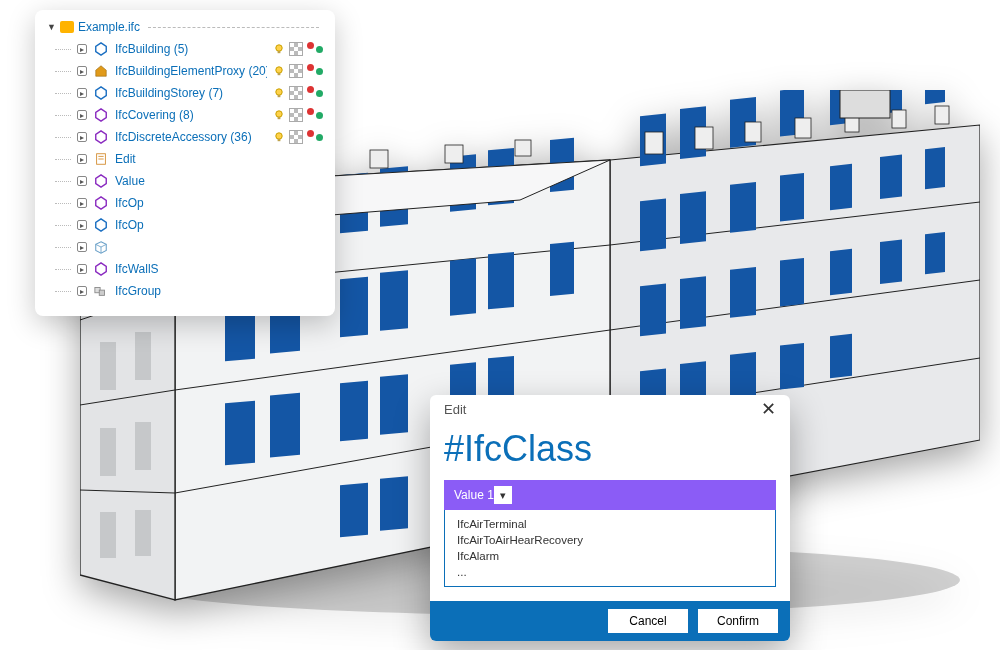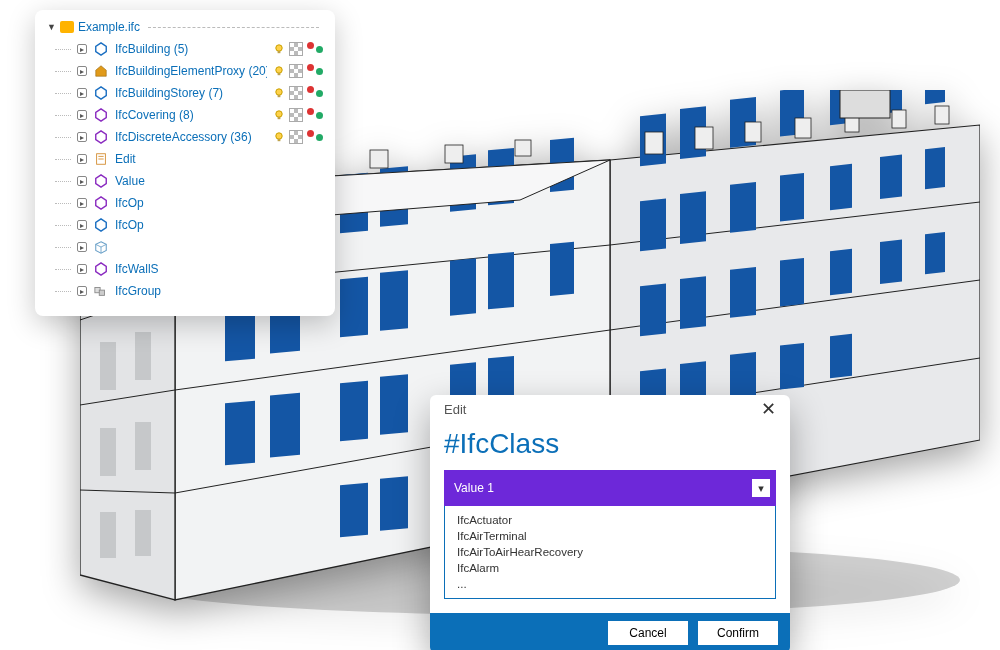--- a/index.html
+++ b/index.html
@@ -49,23 +49,23 @@
   position: absolute;
   left: 430px; top: 395px;
   width: 360px;
   background: #fff;
   border-radius: 6px;
   box-shadow: 0 14px 36px rgba(0,0,0,0.32);
   z-index: 5;
 }
 .dialog-header { display: flex; justify-content: space-between; align-items: center; padding: 3px 14px 6px 14px; font-size: 13px; color: #555; }
 .dialog-header .close { font-size: 18px; cursor: pointer; color: #333; }
-.dialog-title { font-size: 28px; color: #0b6fb8; padding: 2px 14px 10px 14px; font-weight: 400; }
+.dialog-title { font-size: 36px; color: #0b6fb8; padding: 2px 14px 10px 14px; font-weight: 400; }
 .select-row { margin: 0 14px; position: relative; }
-.select-box { background: #6d28d9; color: #fff; height: 36px; display: flex; align-items: center; justify-content: space-between; padding: 0 10px; font-size: 12px; cursor: pointer; }
+.select-box { background: #8b5cf6; color: #fff; height: 30px; display: flex; align-items: center; justify-content: flex-start; padding: 0 10px; font-size: 12px; cursor: pointer; }
 .select-box .chev { font-size: 11px; color: #333; background: #fff; width: 18px; height: 18px; display: flex; align-items: center; justify-content: center; margin-right: -4px; }
 .dropdown-list { margin: 0 14px; border: 1px solid #0b6fb8; border-top: none; padding: 6px 0; }
 .dropdown-list .opt { padding: 2px 12px; font-size: 11.5px; color: #333; }
 .dialog-footer { background: #0b6fb8; margin-top: 14px; padding: 8px 12px; display: flex; justify-content: flex-end; gap: 10px; border-radius: 0 0 6px 6px; }
 .dialog-footer button { background: #fff; border: none; width: 80px; height: 24px; font-size: 12px; cursor: pointer; }
 
 .hex { width: 14px; height: 14px; }
 </style>
 </head>
 <body>
@@ -373,21 +373,20 @@
     <span class="close">✕</span>
   </div>
   <div class="dialog-title">#IfcClass</div>
   <div class="select-row">
     <div class="select-box">
       <span>Value 1</span>
       <span class="chev">▾</span>
     </div>
   </div>
   <div class="dropdown-list" id="opt-list">
-      <div class="opt">IfcActuator</div>
       <div class="opt">IfcAirTerminal</div>
       <div class="opt">IfcAirToAirHearRecovery</div>
       <div class="opt">IfcAlarm</div>
       <div class="opt">...</div>
     </div>
   <div class="dialog-footer">
     <button>Cancel</button>
     <button>Confirm</button>
   </div>
 </div>

